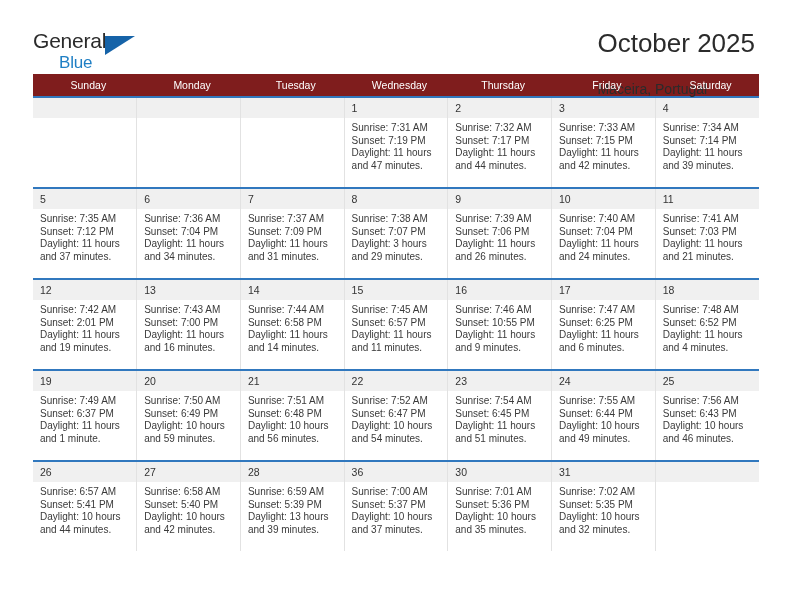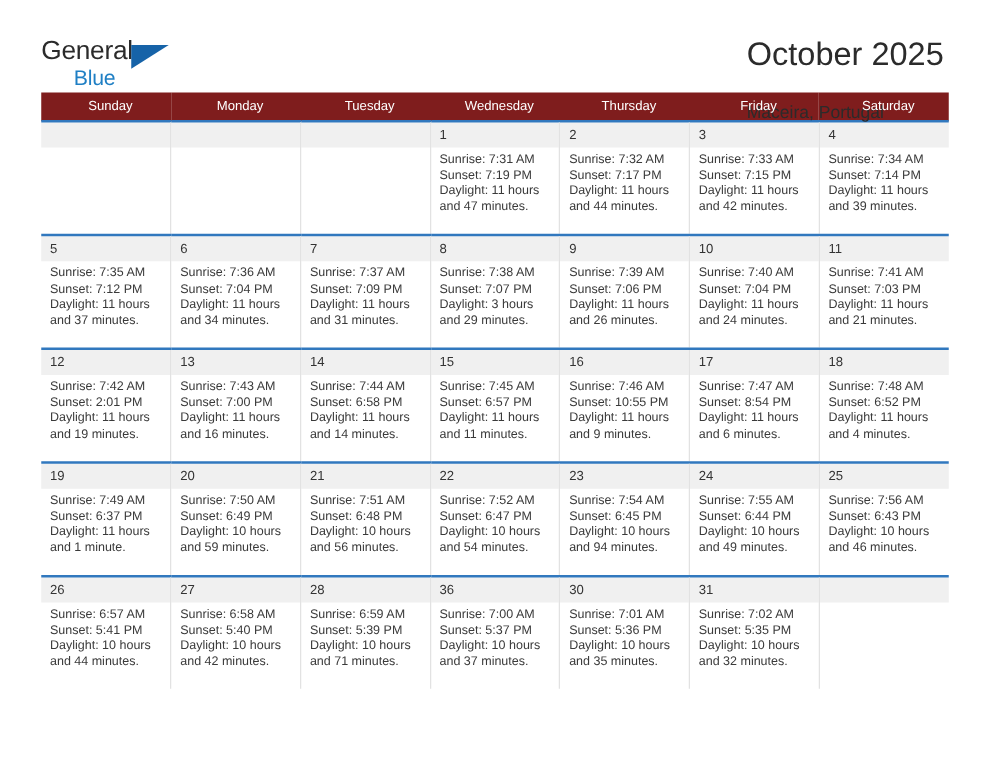--- a/index.html
+++ b/index.html
@@ -313,21 +313,21 @@
           <div class="details">
             <div>Sunrise: 7:46 AM</div>
             <div>Sunset: 10:55 PM</div>
             <div class="daylight">Daylight: 11 hours and 9 minutes.</div>
           </div>
         </td>
         <td>
           <div class="daynum">17</div>
           <div class="details">
             <div>Sunrise: 7:47 AM</div>
-            <div>Sunset: 8:54 PM</div>
+            <div>Sunset: 6:25 PM</div>
             <div class="daylight">Daylight: 11 hours and 6 minutes.</div>
           </div>
         </td>
         <td>
           <div class="daynum">18</div>
           <div class="details">
             <div>Sunrise: 7:48 AM</div>
             <div>Sunset: 6:52 PM</div>
             <div class="daylight">Daylight: 11 hours and 4 minutes.</div>
           </div>
@@ -365,21 +365,21 @@
             <div>Sunrise: 7:52 AM</div>
             <div>Sunset: 6:47 PM</div>
             <div class="daylight">Daylight: 10 hours and 54 minutes.</div>
           </div>
         </td>
         <td>
           <div class="daynum">23</div>
           <div class="details">
             <div>Sunrise: 7:54 AM</div>
             <div>Sunset: 6:45 PM</div>
-            <div class="daylight">Daylight: 10 hours and 94 minutes.</div>
+            <div class="daylight">Daylight: 11 hours and 51 minutes.</div>
           </div>
         </td>
         <td>
           <div class="daynum">24</div>
           <div class="details">
             <div>Sunrise: 7:55 AM</div>
             <div>Sunset: 6:44 PM</div>
             <div class="daylight">Daylight: 10 hours and 49 minutes.</div>
           </div>
         </td>
@@ -408,21 +408,21 @@
             <div>Sunrise: 6:58 AM</div>
             <div>Sunset: 5:40 PM</div>
             <div class="daylight">Daylight: 10 hours and 42 minutes.</div>
           </div>
         </td>
         <td>
           <div class="daynum">28</div>
           <div class="details">
             <div>Sunrise: 6:59 AM</div>
             <div>Sunset: 5:39 PM</div>
-            <div class="daylight">Daylight: 10 hours and 71 minutes.</div>
+            <div class="daylight">Daylight: 13 hours and 39 minutes.</div>
           </div>
         </td>
         <td>
           <div class="daynum">36</div>
           <div class="details">
             <div>Sunrise: 7:00 AM</div>
             <div>Sunset: 5:37 PM</div>
             <div class="daylight">Daylight: 10 hours and 37 minutes.</div>
           </div>
         </td>

